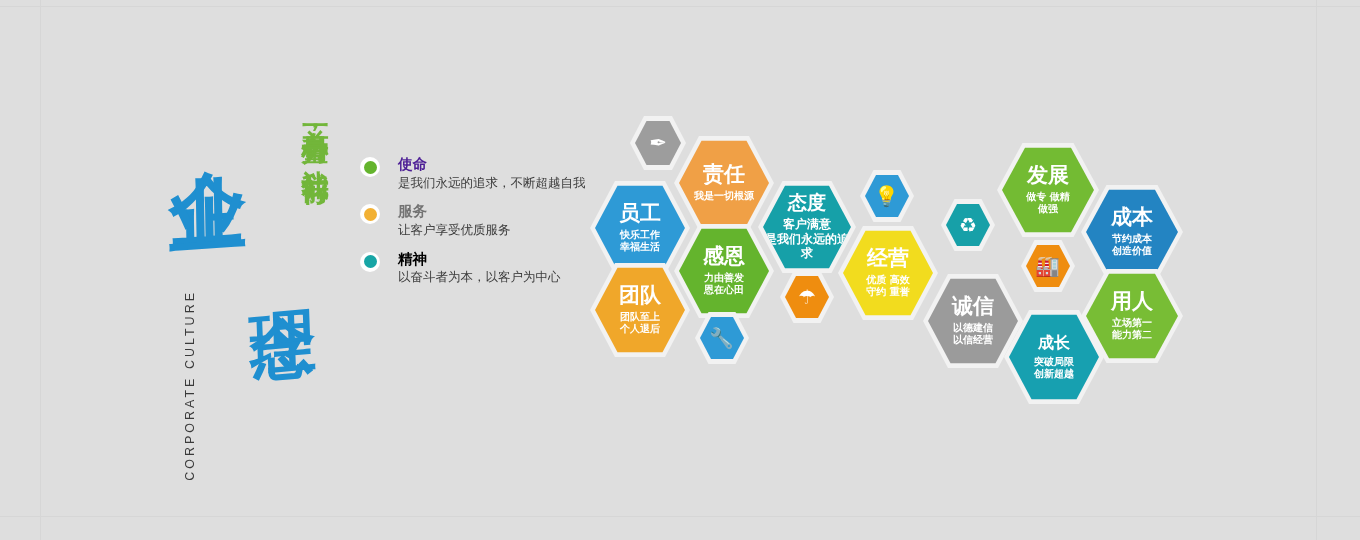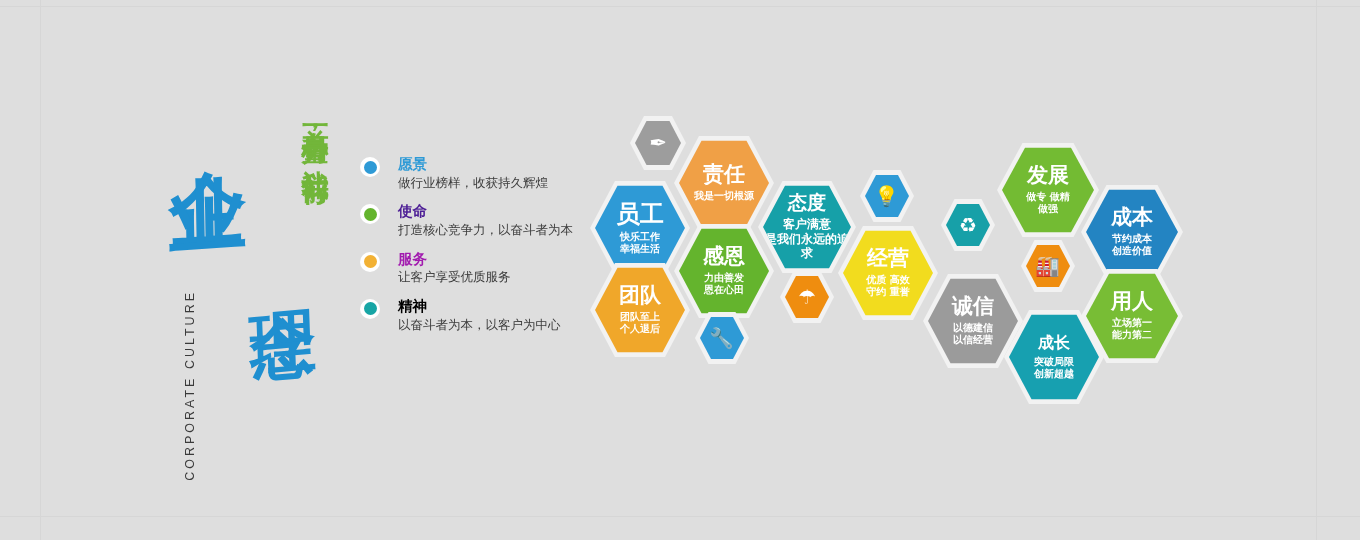--- a/index.html
+++ b/index.html
@@ -93,52 +93,45 @@
   <div class="seam h" style="top:516px;"></div>
 
   <div class="brush" id="brush-qiye">企业</div>
   <div class="brush" id="brush-linian">理念</div>
   <div id="corporate-culture">CORPORATE CULTURE</div>
   <div id="slogan">总有一种力量，让我们前行</div>
 
   <div id="value-list">
       <div class="value-row">
         <span class="dot">
-          <i style="background: rgb(46, 154, 214);"></i>
-        </span>
-        <div class="v-title" style="color: rgb(46, 154, 214);">愿景</div>
-        <div class="v-desc">做行业榜样，收获持久辉煌</div>
-      </div>
-      <div class="value-row">
-        <span class="dot">
           <i style="background: rgb(100, 180, 45);"></i>
         </span>
         <div class="v-title" style="color: #4c1d95;">使命</div>
-        <div class="v-desc">打造核心竞争力，以奋斗者为本</div>
+        <div class="v-desc">是我们永远的追求，不断超越自我</div>
       </div>
       <div class="value-row">
         <span class="dot">
           <i style="background: rgb(242, 177, 52);"></i>
         </span>
-        <div class="v-title" style="color: #a21caf;">服务</div>
+        <div class="v-title" style="color: #737373;">服务</div>
         <div class="v-desc">让客户享受优质服务</div>
       </div>
       <div class="value-row">
         <span class="dot">
           <i style="background: rgb(23, 165, 165);"></i>
         </span>
         <div class="v-title" style="color: #000000;">精神</div>
         <div class="v-desc">以奋斗者为本，以客户为中心</div>
       </div>
     </div>
 
   <div id="hex-layer">
       <div class="hex-outer" style="left: 590px; top: 179px; width: 100px; height: 98px;"></div>
       <div class="hex" style="left: 595px; top: 184px; width: 90px; height: 88px; background: rgb(46, 154, 214);">
-        <div class="t" style="font-size: 24px;">员工</div>
+        <div class="t" style="font-size: 21px;">员工</div>
         <div class="s" style="font-size: 10px; white-space: pre-line;">快乐工作
 幸福生活</div>
       </div>
       <div class="hex-outer" style="left: 590px; top: 261px; width: 100px; height: 98px;"></div>
       <div class="hex" style="left: 595px; top: 266px; width: 90px; height: 88px; background: rgb(240, 167, 42);">
         <div class="t" style="font-size: 21px;">团队</div>
         <div class="s" style="font-size: 10px; white-space: pre-line;">团队至上
 个人退后</div>
       </div>
       <div class="hex-outer" style="left: 674px; top: 134px; width: 100px; height: 98px;"></div>

